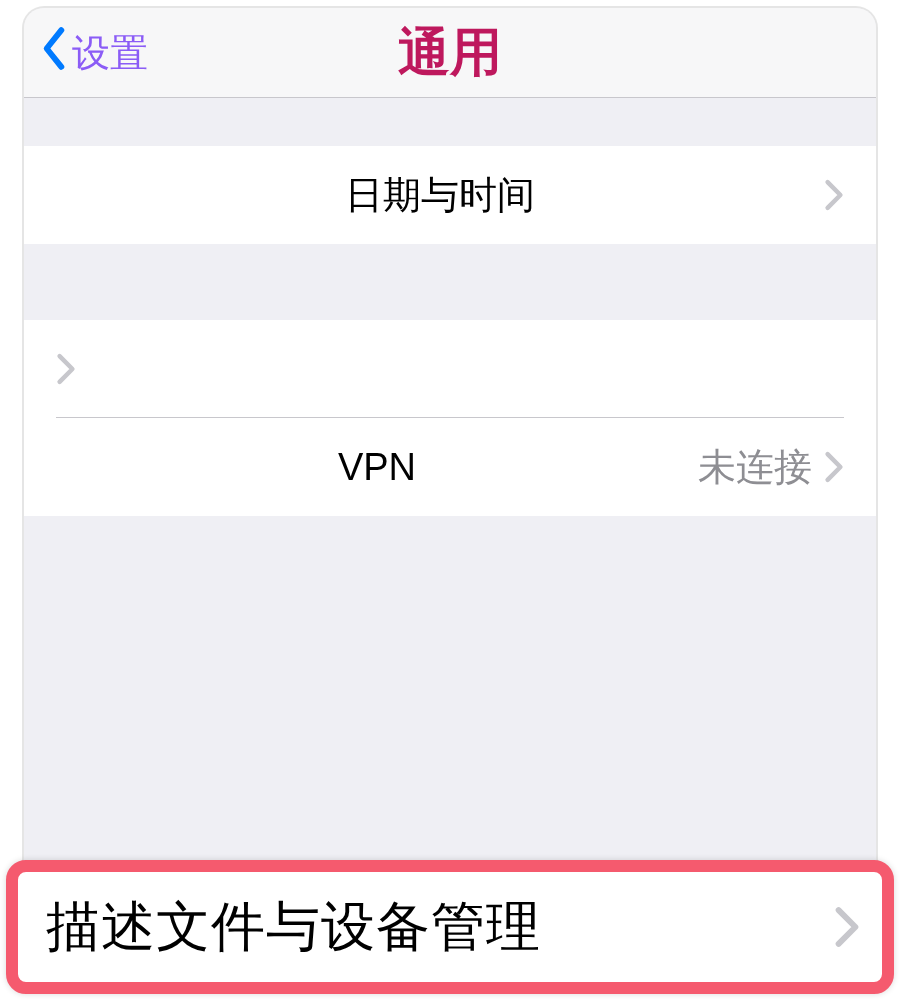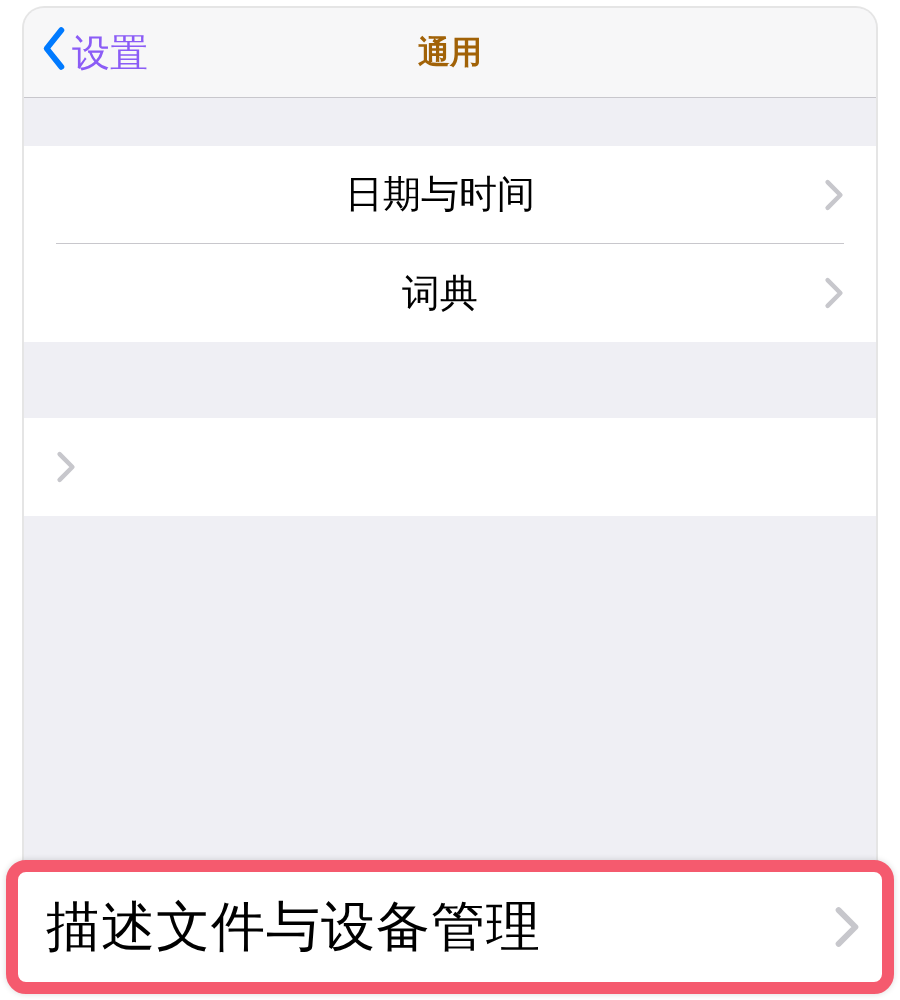--- a/index.html
+++ b/index.html
@@ -44,23 +44,23 @@
       color: #8b5cf6;
       font-size: 38px;
       cursor: pointer;
     }
     .back-button svg {
       width: 28px;
       height: 44px;
       margin-right: 4px;
     }
     .nav-title {
-      font-size: 32px;
+      font-size: 52px;
       font-weight: 600;
-      color: #a16207;
+      color: #be185d;
     }
     .section-gap {
       height: 48px;
       background: #efeff4;
     }
     .list-group {
       background: #ffffff;
     }
     .list-row {
       display: flex;
@@ -156,44 +156,45 @@
     <div class="list-row">
       <div class="row-inner">
         <span class="row-label">日期与时间</span>
         <span class="chevron">
           <svg viewBox="0 0 12 20" fill="none" stroke="#c7c7cc" stroke-width="2.8" stroke-linecap="round" stroke-linejoin="round">
               <polyline points="2,2 10,10 2,18"></polyline>
             </svg>
         </span>
       </div>
     </div>
-    <div class="list-row">
-      <div class="row-inner">
-        <span class="row-label">词典</span>
-        <span class="chevron">
-          <svg viewBox="0 0 12 20" fill="none" stroke="#c7c7cc" stroke-width="2.8" stroke-linecap="round" stroke-linejoin="round">
-              <polyline points="2,2 10,10 2,18"></polyline>
-            </svg>
-        </span>
-      </div>
-    </div>
   </div>
 
   <div class="section-gap" style="height:76px"></div>
 
   <div class="list-group">
     <div class="list-row">
       <div class="row-inner">
         <span class="chevron">
           <svg viewBox="0 0 12 20" fill="none" stroke="#c7c7cc" stroke-width="2.8" stroke-linecap="round" stroke-linejoin="round">
               <polyline points="2,2 10,10 2,18"></polyline>
             </svg>
         </span>
       </div>
     </div>
+    <div class="list-row">
+      <div class="row-inner">
+        <span class="row-label">VPN</span>
+        <span class="row-value">未连接</span>
+        <span class="chevron">
+          <svg viewBox="0 0 12 20" fill="none" stroke="#c7c7cc" stroke-width="2.8" stroke-linecap="round" stroke-linejoin="round">
+              <polyline points="2,2 10,10 2,18"></polyline>
+            </svg>
+        </span>
+      </div>
+    </div>
   </div>
 
 </div>
 
 <div class="highlight-box">
   <span class="highlight-label">描述文件与设备管理</span>
   <span class="highlight-chevron">
     <svg viewBox="0 0 12 20" fill="none" stroke="#c7c7cc" stroke-width="2.8" stroke-linecap="round" stroke-linejoin="round">
         <polyline points="2,2 10,10 2,18"></polyline>
       </svg>

